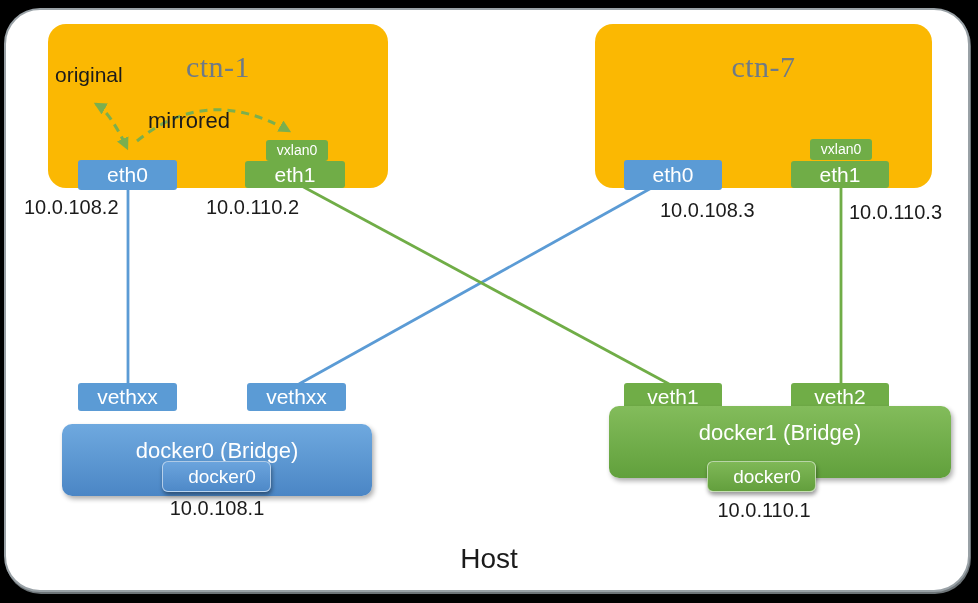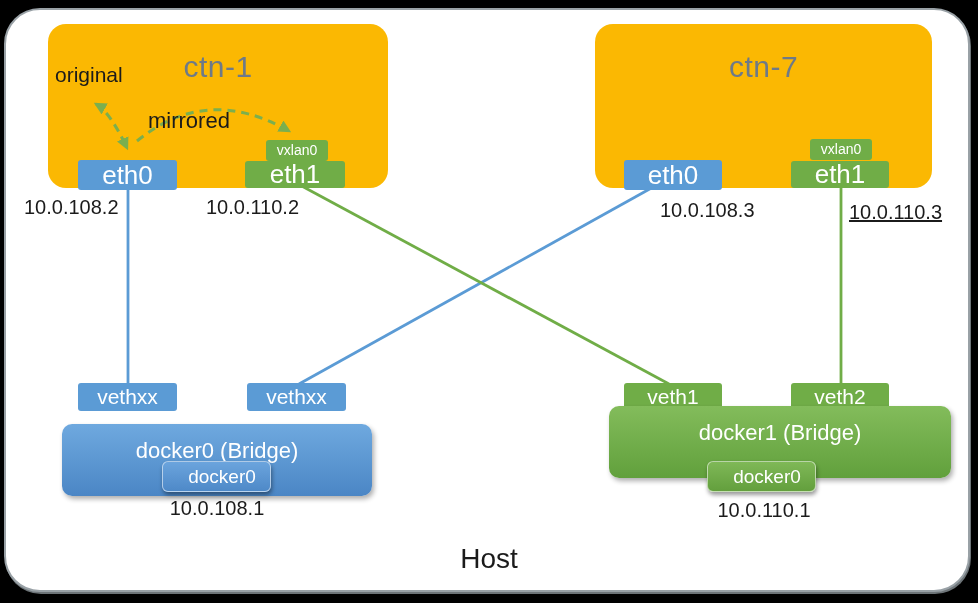--- a/index.html
+++ b/index.html
@@ -14,32 +14,33 @@
     border:2px solid var(--panel-border,#99a1a6);
     border-radius:36px;
     box-shadow:1px 2px 0 #6d7478;
   }
   .layer{position:absolute;left:0;top:0;width:978px;height:603px;pointer-events:none;}.z3{z-index:3}
 
   .ctn{
     position:absolute;z-index:2;
     background:var(--orange);
     border-radius:18px;
+    font-family:Liberation Serif, serif;
   }
   .ctn-title{
     position:absolute;left:0;right:0;top:26px;z-index:2;
     text-align:center;font-size:30px;color:var(--slate);
     letter-spacing:.5px;
   }
   .note{
     position:absolute;z-index:4;color:var(--ink);font-size:21px;margin-left:11px;
   }
   .port{
     position:absolute;z-index:4;color:#fff;text-align:center;
-    font-size:26px;border-radius:3px;
+    font-size:21px;border-radius:3px;
   }
   .port.blue{background:var(--blue);}
   .port.green{background:var(--green);}
   .vx{
     position:absolute;z-index:4;color:#fff;text-align:center;
     font-size:14px;border-radius:3px;background:var(--green);
   }
   .ip{
     position:absolute;z-index:4;color:var(--ink);font-size:20px;white-space:nowrap;
   }
@@ -110,21 +111,21 @@
   <div class="vx" style="left:266px;top:140px;width:62px;height:21px;line-height:21px;">vxlan0</div>
   <div class="port blue" style="left:78px;top:160px;width:99px;height:30px;line-height:30px;">eth0</div>
   <div class="port green" style="left:245px;top:161px;width:100px;height:27px;line-height:27px;">eth1</div>
   <div class="ip" style="left:24px;top:196px;">10.0.108.2</div>
   <div class="ip" style="left:206px;top:196px;">10.0.110.2</div>
 
   <div class="vx" style="left:810px;top:139px;width:62px;height:21px;line-height:21px;">vxlan0</div>
   <div class="port blue" style="left:624px;top:160px;width:98px;height:30px;line-height:30px;">eth0</div>
   <div class="port green" style="left:791px;top:161px;width:98px;height:27px;line-height:27px;">eth1</div>
   <div class="ip" style="left:660px;top:199px;">10.0.108.3</div>
-  <div class="ip" style="left:849px;top:201px;text-decoration:underline;">10.0.110.3</div>
+  <div class="ip" style="left:849px;top:201px;">10.0.110.3</div>
 
   <div class="veth blue" style="left:78px;top:383px;width:99px;height:28px;line-height:28px;">vethxx</div>
   <div class="veth blue" style="left:247px;top:383px;width:99px;height:28px;line-height:28px;">vethxx</div>
   <div class="bridge blue" style="left:62px;top:424px;">
     <div class="bridge-label">docker0 (Bridge)</div>
   </div>
   <div class="iface blue" style="left:162px;top:461px;">docker0</div>
   <div class="ip" style="left:62px;top:497px;width:310px;text-align:center;">10.0.108.1</div>
 
   <div class="veth green" style="left:624px;top:383px;width:98px;height:28px;line-height:28px;">veth1</div>

